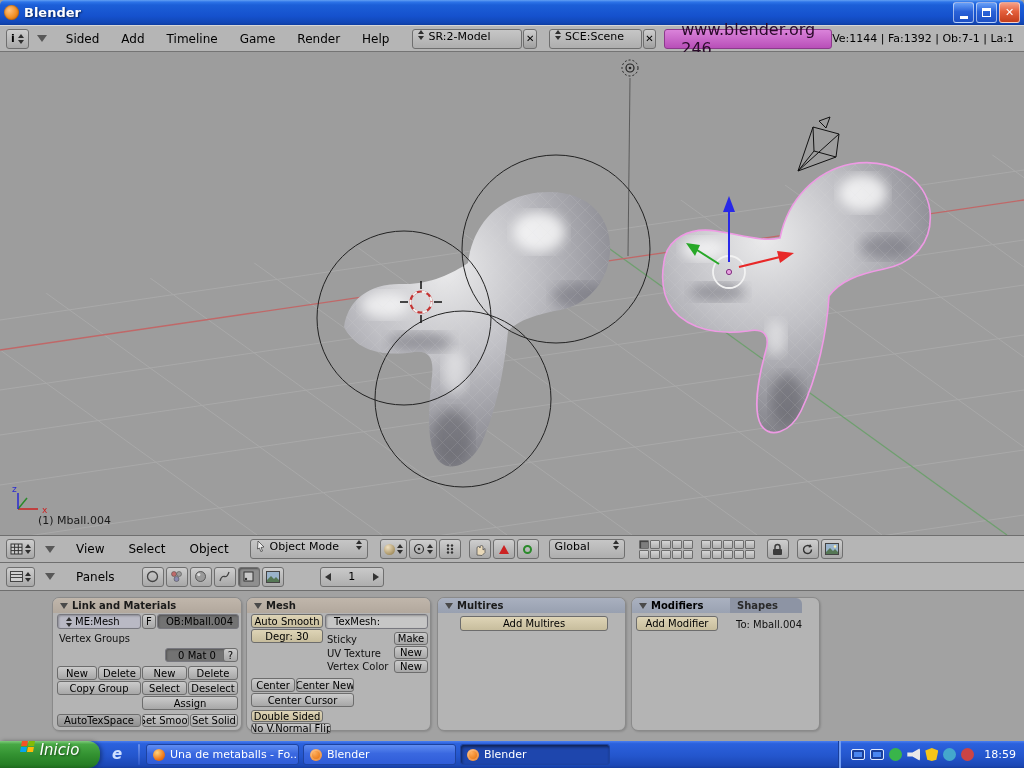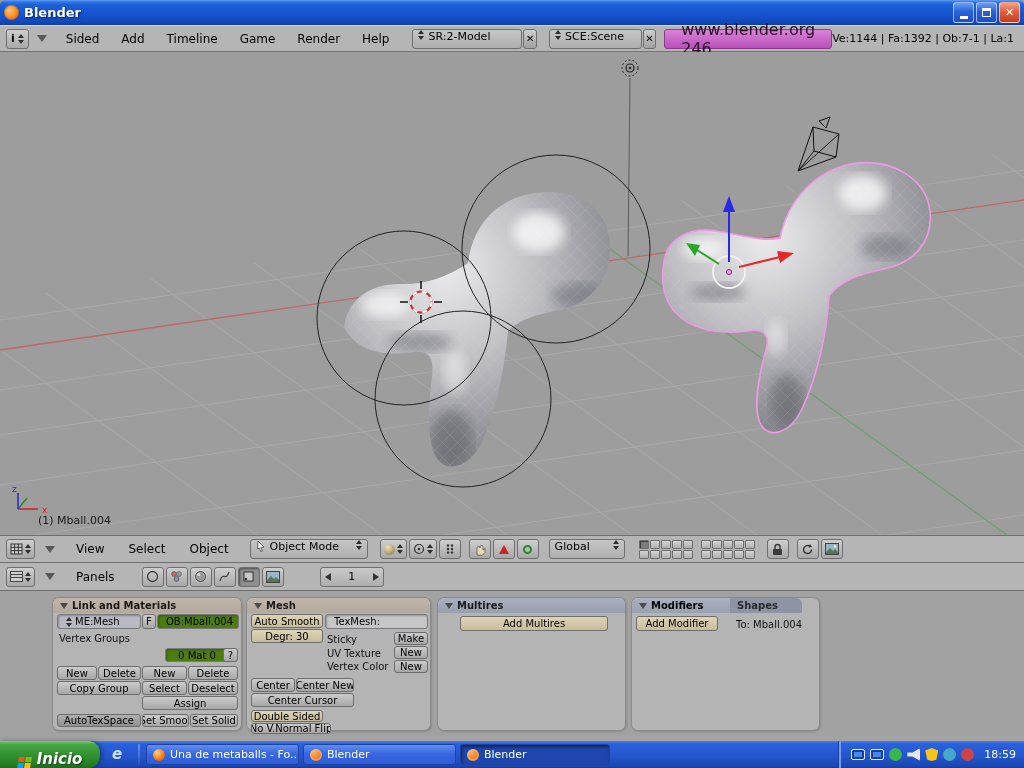--- a/index.html
+++ b/index.html
@@ -55,27 +55,27 @@
 .panel{position:absolute;top:6px;height:134px;background:#b4b4b4;border:1px solid #8a8a8a;border-radius:7px;box-shadow:1px 1px 2px rgba(0,0,0,.15)}
 .phead{position:absolute;left:0;top:0;height:15px;display:flex;align-items:center;gap:4px;padding:0 7px;font-size:10px;font-weight:bold;color:#1a1a1a;border-radius:6px 6px 0 0;width:100%}
 .ph-tan{background:linear-gradient(#c0b6ab,#b2a89d)}
 .ph-blue{background:linear-gradient(#a9b0bf,#98a0b0)}
 .ptri{width:0;height:0;border-left:4px solid transparent;border-right:4px solid transparent;border-top:6px solid #4a4a4a}
 .tab{position:absolute;top:0;height:15px;display:flex;align-items:center;gap:4px;padding:0 7px;font-size:10px;font-weight:bold}
 .bb{position:absolute;background:linear-gradient(#cbcbcb,#a7a7a7);border:1px solid #6d6d6d;border-radius:3px;font-size:10px;display:flex;align-items:center;justify-content:center;color:#000;overflow:hidden;white-space:nowrap}
 .bb.tan{background:linear-gradient(#ded4b6,#c7bd9d)}
 .bb.dk{background:linear-gradient(#b0b0b0,#909090)}
 .fld{position:absolute;background:#b9b9c4;border:1px solid #78787f;border-radius:3px;box-shadow:inset 1px 1px 2px rgba(0,0,0,.25);font-size:10px;display:flex;align-items:center;padding:0 8px;gap:3px;overflow:hidden;white-space:nowrap;color:#000}
-.fld.gray{background:#4d7c0f}
+.fld.gray{background:#737373}
 .fld.lite{background:#c6c6c6}
 .lbl{position:absolute;font-size:10px;color:#111;white-space:nowrap}
 
 
 .taskbar{position:absolute;left:0;top:741px;width:1024px;height:27px;background:linear-gradient(180deg,#4a7ff0 0%,#2b61dd 10%,#2456cd 55%,#1b47b4 92%,#153c9e 100%)}
-.start{position:absolute;left:0;top:0;height:27px;width:100px;border-radius:0 12px 12px 0;display:flex;align-items:flex-end;justify-content:center;gap:6px;color:#fff;font-size:15px;font-style:italic;font-weight:bold;text-shadow:1px 1px 2px rgba(0,0,0,.5);box-shadow:2px 0 4px rgba(0,0,0,.35);
+.start{position:absolute;left:0;top:0;height:27px;width:100px;border-radius:0 12px 12px 0;display:flex;align-items:flex-start;justify-content:center;gap:6px;color:#fff;font-size:15px;font-style:italic;font-weight:normal;text-shadow:1px 1px 2px rgba(0,0,0,.5);box-shadow:2px 0 4px rgba(0,0,0,.35);
 background:linear-gradient(180deg,#7fca7c 0%,#48a845 12%,#339231 50%,#257d24 88%,#1d6a1d 100%)}
 .flag{display:grid;grid-template-columns:6px 6px;grid-template-rows:5px 5px;gap:1px;transform:skewX(-10deg)}
 .flag i:nth-child(1){background:#f35325}.flag i:nth-child(2){background:#81bc06}
 .flag i:nth-child(3){background:#05a6f0}.flag i:nth-child(4){background:#ffba08}
 .ie-e{position:absolute;left:112px;top:4px;color:#cfe0ff;font-size:15px;font-weight:bold;font-style:italic}
 .qsep{position:absolute;left:138px;top:3px;width:2px;height:21px;background:linear-gradient(#6a92ee,#2a55c8);border-radius:1px}
 .task{position:absolute;top:3px;height:21px;background:linear-gradient(#5f8df2,#3a68e0 45%,#2f5cd8);border:1px solid #1e43a0;border-radius:3px;color:#fff;font-size:11px;display:flex;align-items:center;gap:5px;padding:0 6px;overflow:hidden;white-space:nowrap}
 .task.active{background:#1e46ad;box-shadow:inset 1px 2px 3px rgba(0,0,0,.5)}
 .ticon{width:12px;height:12px;border-radius:50%;flex:0 0 auto}
 .fx{background:radial-gradient(circle at 35% 30%,#ffd27a,#f07818 60%,#b84a08)}

